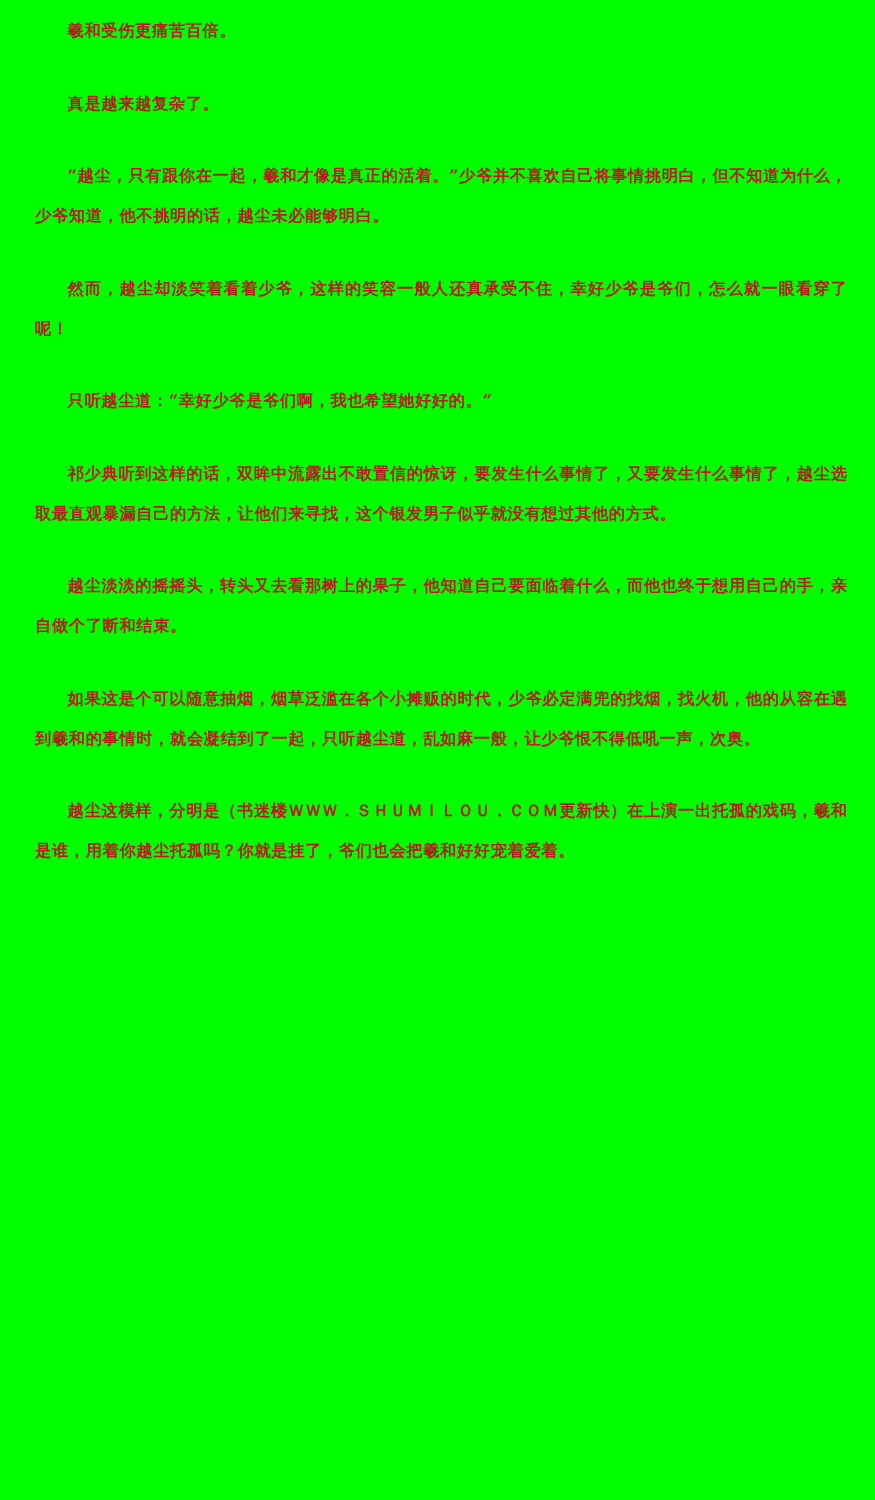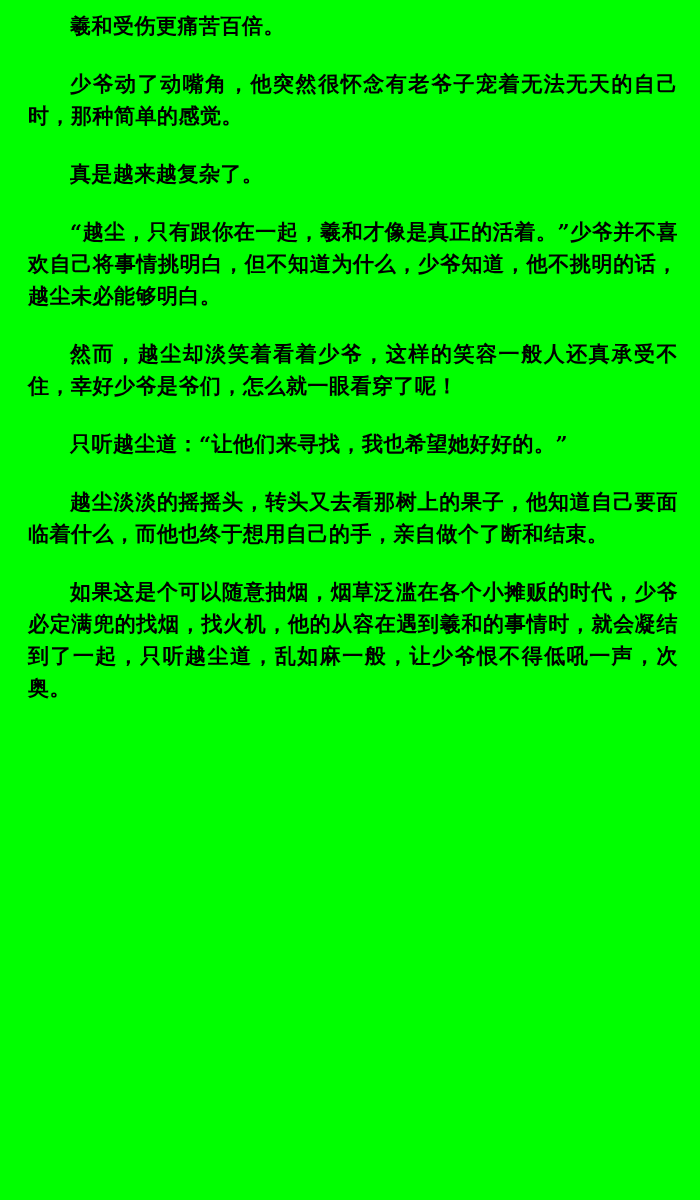--- a/index.html
+++ b/index.html
@@ -16,36 +16,37 @@
     width: 700px;
     height: 1200px;
     box-sizing: border-box;
     padding: 10px 22px 10px 28px;
     background: #00FF00;
     color: #000000;
     overflow: hidden;
   }
   .para {
     margin: 0 0 26px 0;
-    font-size: 21px;
+    font-size: 13px;
     line-height: 32px;
     letter-spacing: 0.5px;
     text-indent: 2em;
     text-align: justify;
     font-family: "DejaVu Serif", serif;
     font-weight: 600;
-    color: #000000;
+    color: #b91c1c;
     word-break: break-all;
   }
 </style>
 </head>
 <body>
 
 <div class="page">
   <p class="para">羲和受伤更痛苦百倍。</p>
-  <p class="para">少爷动了动嘴角，他突然很怀念有老爷子宠着无法无天的自己时，那种简单的感觉。</p>
   <p class="para">真是越来越复杂了。</p>
   <p class="para">“越尘，只有跟你在一起，羲和才像是真正的活着。”少爷并不喜欢自己将事情挑明白，但不知道为什么，少爷知道，他不挑明的话，越尘未必能够明白。</p>
   <p class="para">然而，越尘却淡笑着看着少爷，这样的笑容一般人还真承受不住，幸好少爷是爷们，怎么就一眼看穿了呢！</p>
-  <p class="para">只听越尘道：“让他们来寻找，我也希望她好好的。”</p>
+  <p class="para">只听越尘道：“幸好少爷是爷们啊，我也希望她好好的。”</p>
+  <p class="para">祁少典听到这样的话，双眸中流露出不敢置信的惊讶，要发生什么事情了，又要发生什么事情了，越尘选取最直观暴漏自己的方法，让他们来寻找，这个银发男子似乎就没有想过其他的方式。</p>
   <p class="para">越尘淡淡的摇摇头，转头又去看那树上的果子，他知道自己要面临着什么，而他也终于想用自己的手，亲自做个了断和结束。</p>
   <p class="para">如果这是个可以随意抽烟，烟草泛滥在各个小摊贩的时代，少爷必定满兜的找烟，找火机，他的从容在遇到羲和的事情时，就会凝结到了一起，只听越尘道，乱如麻一般，让少爷恨不得低吼一声，次奥。</p>
+  <p class="para">越尘这模样，分明是（书迷楼ＷＷＷ．ＳＨＵＭＩＬＯＵ．ＣＯＭ更新快）在上演一出托孤的戏码，羲和是谁，用着你越尘托孤吗？你就是挂了，爷们也会把羲和好好宠着爱着。</p>
 </div>
 
 </body></html>

